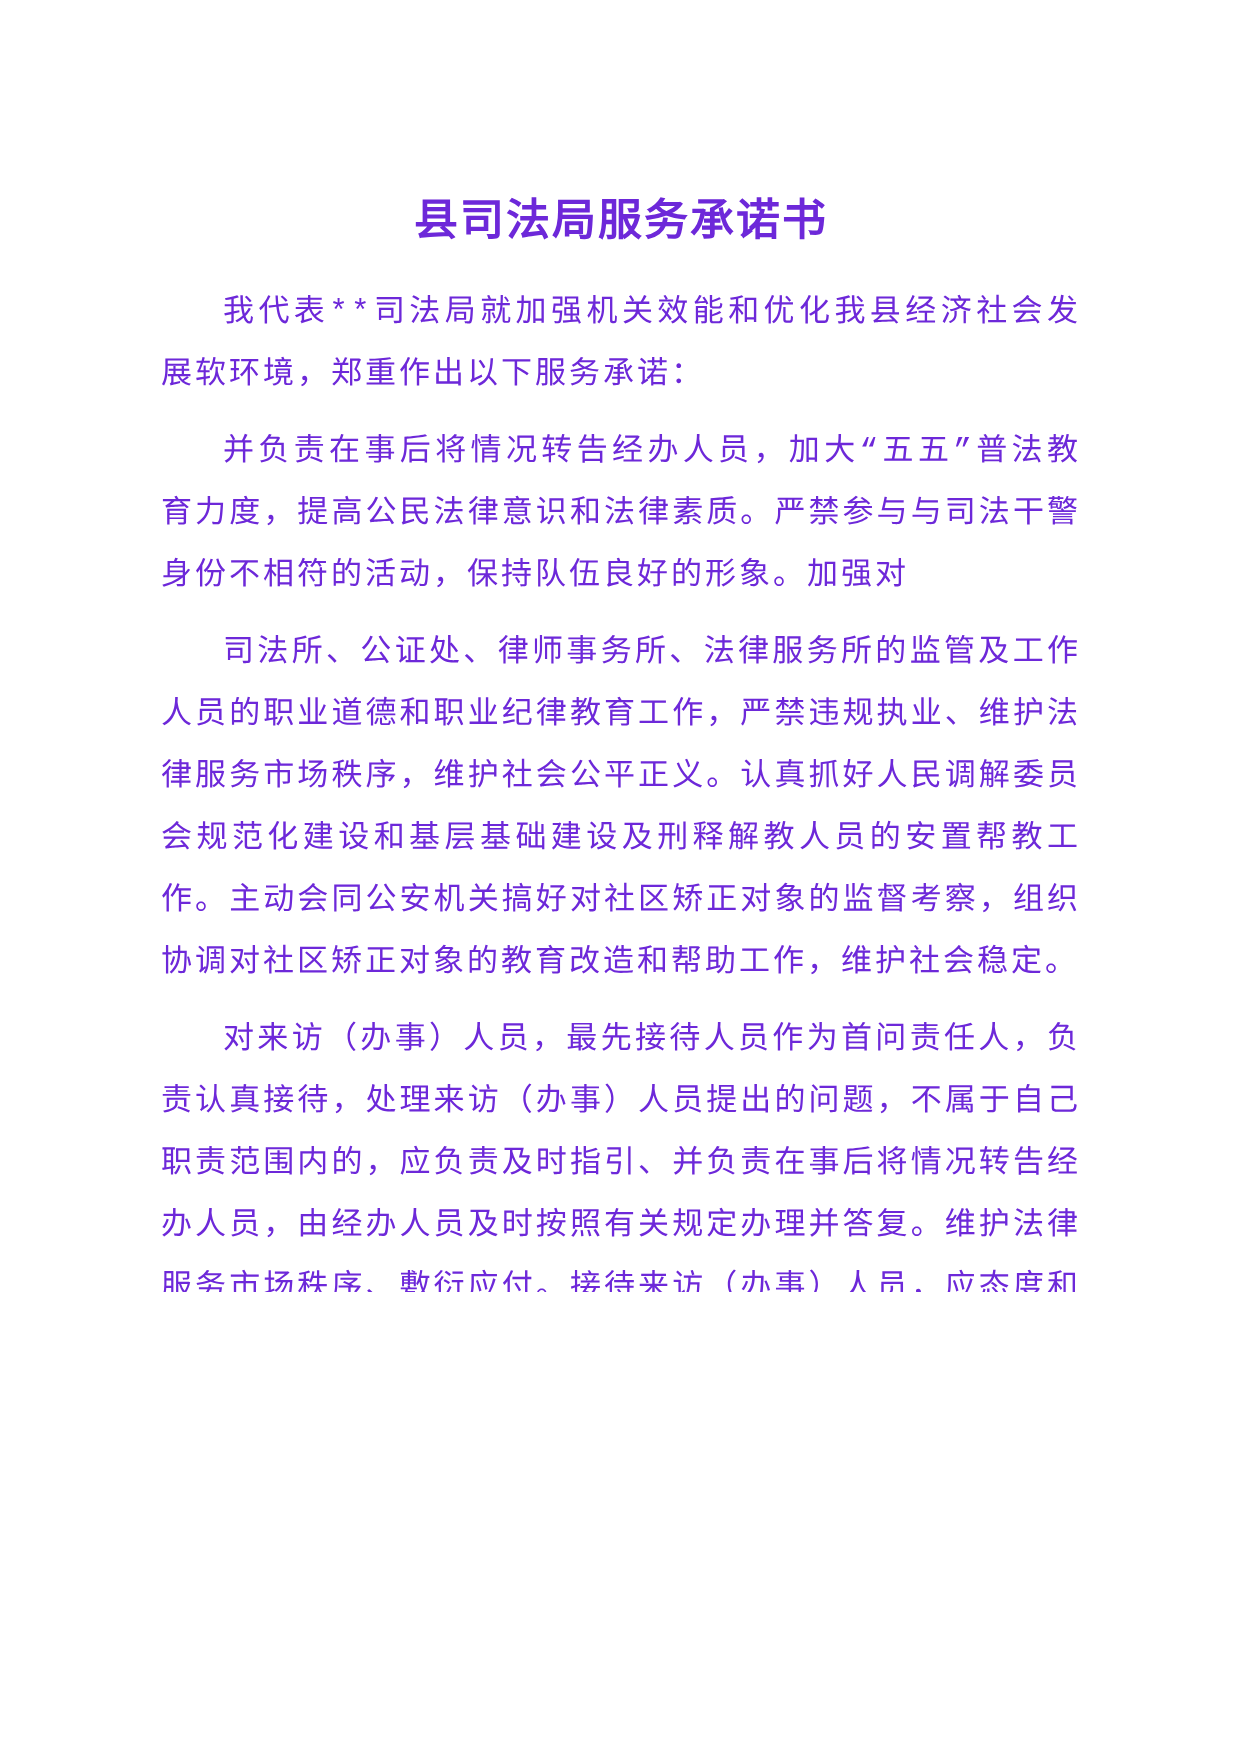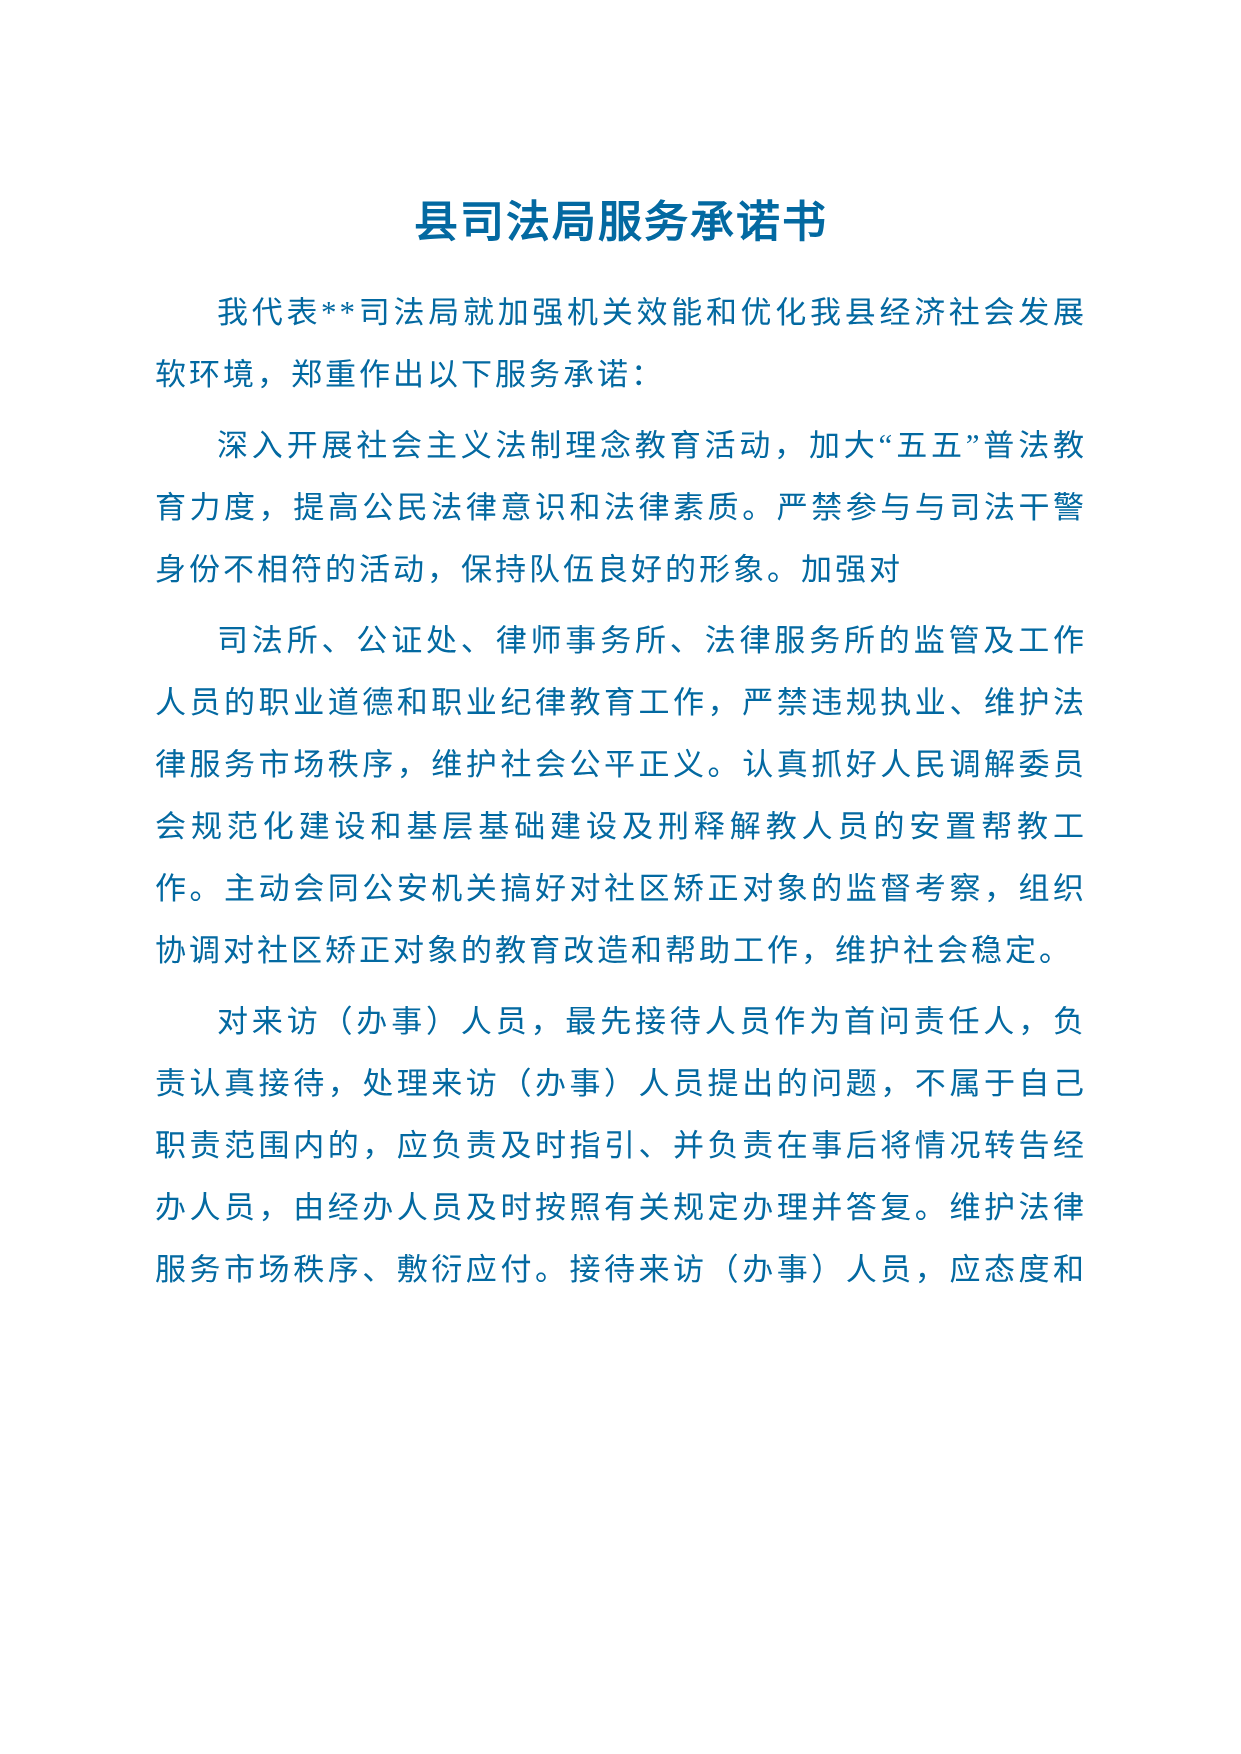--- a/index.html
+++ b/index.html
@@ -6,22 +6,22 @@
     margin: 0;
     padding: 0;
     background: #ffffff;
   }
   .page {
     position: relative;
     width: 1241px;
     height: 1292px;
     background: #ffffff;
     overflow: hidden;
-    font-family: Liberation Serif, serif;
-    color: #0369a1;
+    font-family: Liberation Mono, monospace;
+    color: #6d28d9;
   }
   .content {
     position: absolute;
     left: 146px;
     top: 180px;
     width: 950px;
   }
   .doc-title {
     font-size: 44px;
     font-weight: 700;
@@ -30,21 +30,21 @@
     letter-spacing: 2px;
     margin: 0 0 16px 0;
   }
   .para {
     font-size: 31px;
     line-height: 62px;
     letter-spacing: 3px;
     text-align: justify;
     text-justify: inter-character;
     text-indent: 2em;
-    margin: 9px;
+    margin: 15px;
     word-break: break-all;
   }
   .footer {
     position: absolute;
     left: 0;
     top: 1614px;
     width: 100%;
     text-align: center;
     font-size: 24px;
     letter-spacing: 3px;
@@ -55,21 +55,21 @@
     transform: translateX(32px);
   }
 </style>
 </head>
 <body>
 
 <div class="page">
   <div class="content">
     <h1 class="doc-title">县司法局服务承诺书</h1>
     <p class="para">我代表**司法局就加强机关效能和优化我县经济社会发展软环境，郑重作出以下服务承诺：</p>
-    <p class="para">深入开展社会主义法制理念教育活动，加大“五五”普法教育力度，提高公民法律意识和法律素质。严禁参与与司法干警身份不相符的活动，保持队伍良好的形象。加强对</p>
+    <p class="para">并负责在事后将情况转告经办人员，加大“五五”普法教育力度，提高公民法律意识和法律素质。严禁参与与司法干警身份不相符的活动，保持队伍良好的形象。加强对</p>
     <p class="para">司法所、公证处、律师事务所、法律服务所的监管及工作人员的职业道德和职业纪律教育工作，严禁违规执业、维护法律服务市场秩序，维护社会公平正义。认真抓好人民调解委员会规范化建设和基层基础建设及刑释解教人员的安置帮教工作。主动会同公安机关搞好对社区矫正对象的监督考察，组织协调对社区矫正对象的教育改造和帮助工作，维护社会稳定。</p>
     <p class="para">对来访（办事）人员，最先接待人员作为首问责任人，负责认真接待，处理来访（办事）人员提出的问题，不属于自己职责范围内的，应负责及时指引、并负责在事后将情况转告经办人员，由经办人员及时按照有关规定办理并答复。维护法律服务市场秩序、敷衍应付。接待来访（办事）人员，应态度和蔼、耐心询问、细致解答，热情服务。</p>
     <p class="para">三、坚持首问责任制</p>
   </div>
   <div class="footer">
     <span class="footer-inner">第 1 页 共 3 页</span>
   </div>
 </div>
 
 </body></html>

